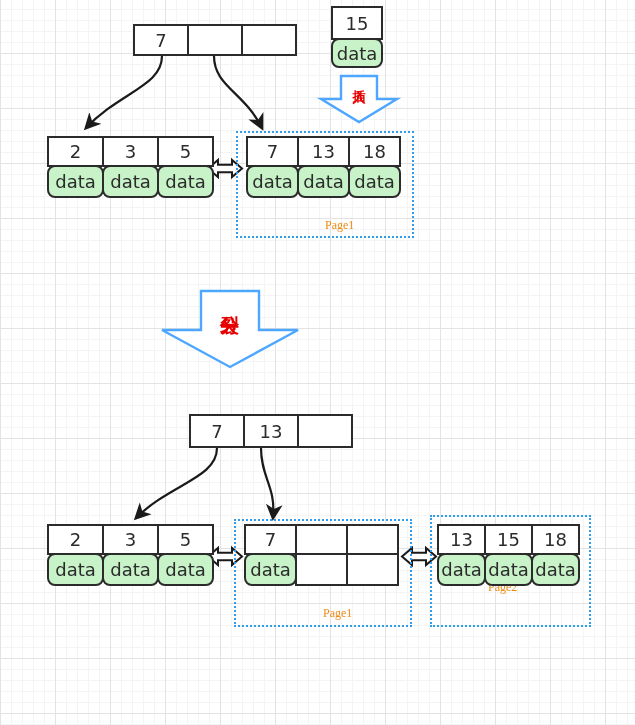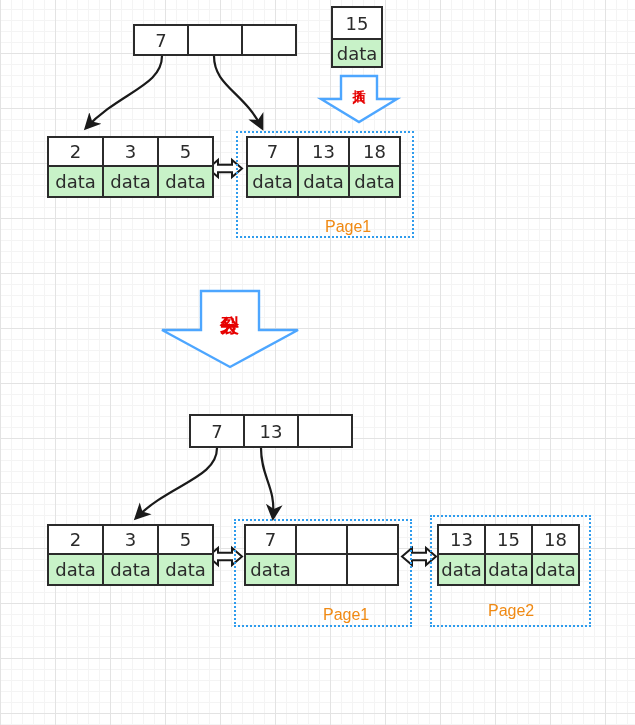--- a/index.html
+++ b/index.html
@@ -31,35 +31,36 @@
     border:2px solid #2b2b2b;
     background:#ffffff;
     display:flex;align-items:center;justify-content:center;
     font-size:18px;color:#2b2b2b;
     margin-left:-2px;
   }
   .node .col:first-child .cell{margin-left:0;}
   .cell.data{
     background:#c8f2c8;
     margin-top:-2px;
+    border-radius:8px;
   }
   .cell.empty{background:#ffffff;}
 
   
   .page-box{
     position:absolute;
     box-sizing:border-box;
     border:2px dotted #2f9ced;
     background:transparent;
   }
   .page-label{
     position:absolute;
     color:#f08a14;
-    font-size:16px;
-    font-family:Liberation Sans, sans-serif;
+    font-size:12px;
+    font-family:Liberation Serif, serif;
   }
 
   
   .big-arrow{position:absolute;}
   .big-arrow .cn-text{
     position:absolute;
     left:50%;
     transform:translateX(-50%);
     color:#e60000;
     font-weight:bold;
@@ -211,21 +212,21 @@
       <div class="cell" style="width:53px;height:31px;"></div>
       <div class="cell empty" style="width:53px;height:33px;margin-top:-2px;"></div>
     </div>
     <div class="col">
       <div class="cell" style="width:53px;height:31px;"></div>
       <div class="cell empty" style="width:53px;height:33px;margin-top:-2px;"></div>
     </div>
   </div>
 
   <div class="page-box" style="left:430px;top:515px;width:161px;height:112px;"></div>
-  <div class="page-label" style="left:488px;top:602px;">Page2</div>
+  <div class="page-label" style="left:488px;top:580px;">Page2</div>
 
   <div class="node" style="left:437px;top:524px;">
     <div class="col">
       <div class="cell" style="width:49px;height:31px;">13</div>
       <div class="cell data" style="width:49px;height:33px;">data</div>
     </div>
     <div class="col">
       <div class="cell" style="width:49px;height:31px;">15</div>
       <div class="cell data" style="width:49px;height:33px;">data</div>
     </div>

